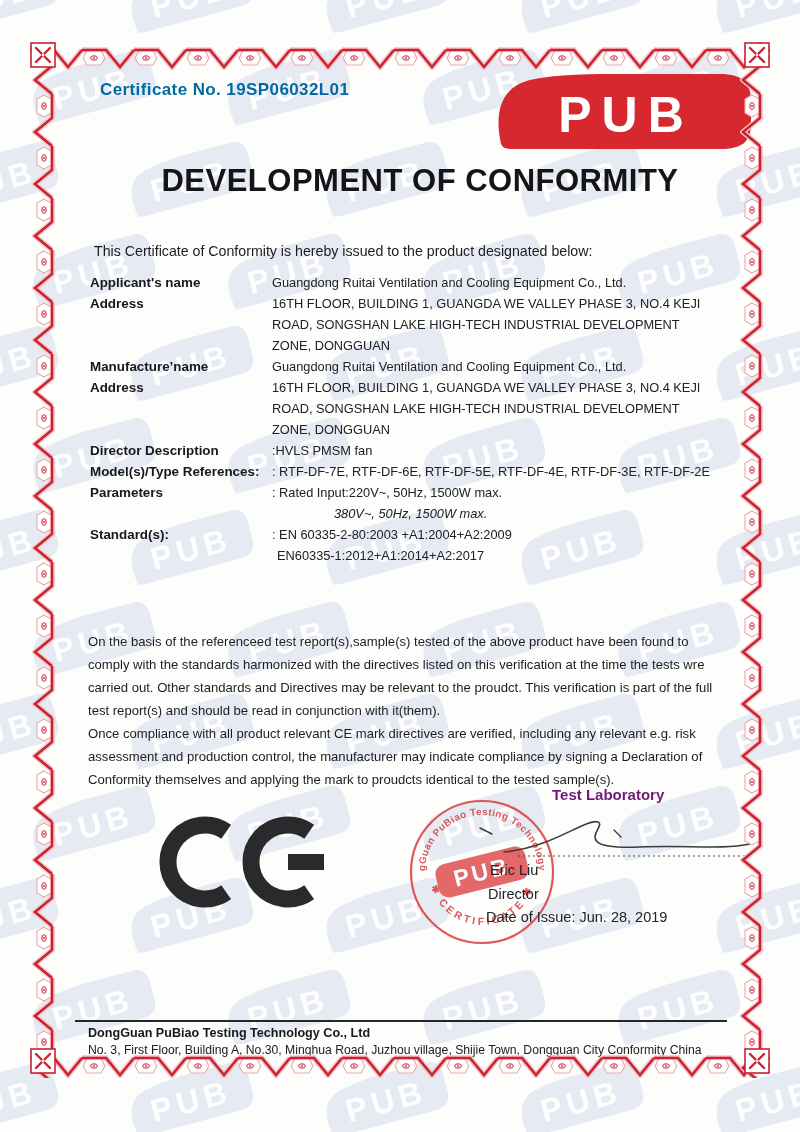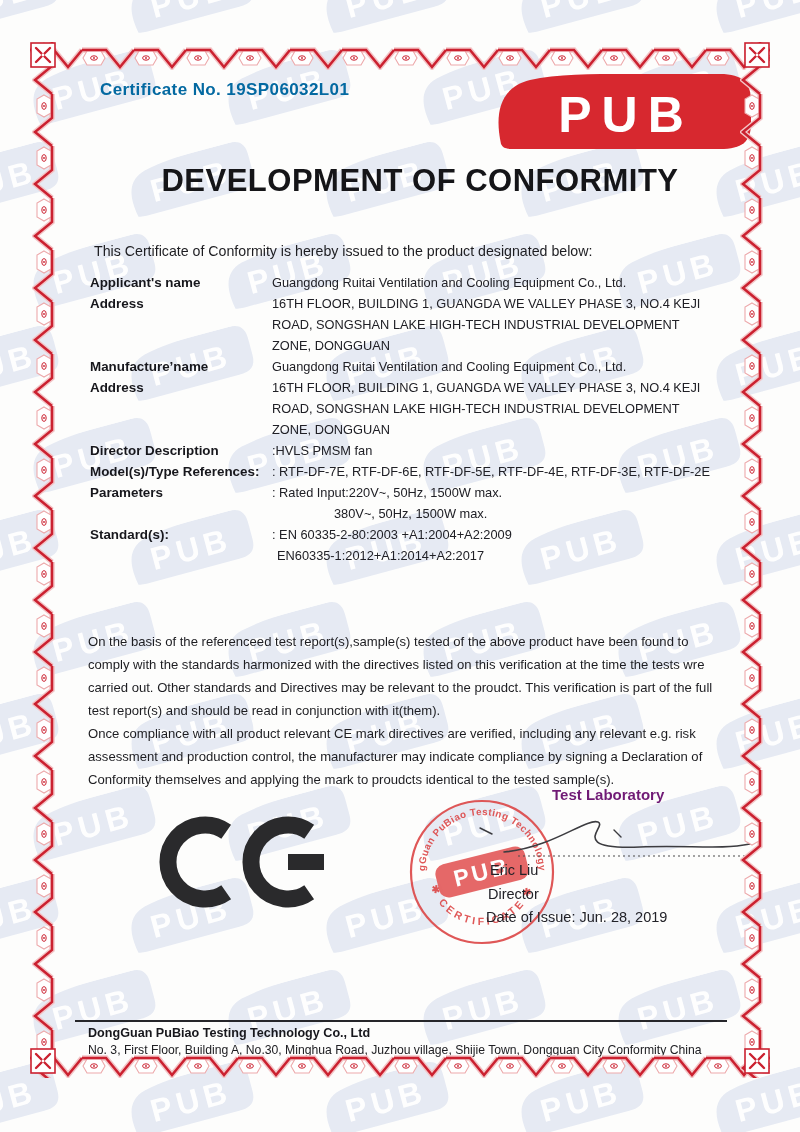--- a/index.html
+++ b/index.html
@@ -11,21 +11,21 @@
   .abs{position:absolute;}
   .cert-no{left:100px;top:80px;font-size:17px;font-weight:bold;letter-spacing:.4px;color:#0369a1;}
   .title{left:90px;width:660px;top:163px;text-align:center;font-size:31px;font-weight:bold;color:#151518;letter-spacing:.5px;}
   .subtitle{left:90px;width:660px;top:202px;text-align:center;font-size:21px;font-weight:bold;color:#17171c;}
   .intro{left:94px;top:243px;font-size:14.2px;color:#1d1d21;}
   .fields{left:90px;top:272px;width:650px;}
   .frow{display:flex;}
   .flabel{width:182px;flex:none;font-weight:bold;font-size:13.4px;line-height:21px;color:#17171c;}
   .fvalue{flex:1;font-size:12.8px;line-height:21px;color:#202026;}
   .vline{display:block;white-space:nowrap;}
-  .indent-params{padding-left:62px;}
+  .indent-params{padding-left:62px;font-style:italic;}
   .indent-std{padding-left:5px;}
   .tm-logo{font-style:italic;font-weight:bold;font-size:17px;letter-spacing:.5px;color:#1c57b0;display:inline-block;transform:translateY(-2px);}
   .tm-f{color:#e02f28;}
   .paragraphs{left:88px;top:630px;width:640px;font-size:13.1px;line-height:23px;color:#1d1d21;text-align:left;}
   .test-lab{left:512px;top:786px;font-size:15px;font-weight:bold;color:#701a75;margin-left:40px;}
   .sig-name{left:490px;top:862px;font-size:14.5px;color:#222228;}
   .sig-role{left:488px;top:886px;font-size:14.5px;color:#222228;}
   .sig-date{left:486px;top:909px;font-size:14.5px;color:#222228;}
   .footer-rule{left:75px;top:1020px;width:652px;height:2px;background:#26262a;}
   .footer-co{left:88px;top:1026px;font-size:12.6px;font-weight:bold;color:#17171c;}

